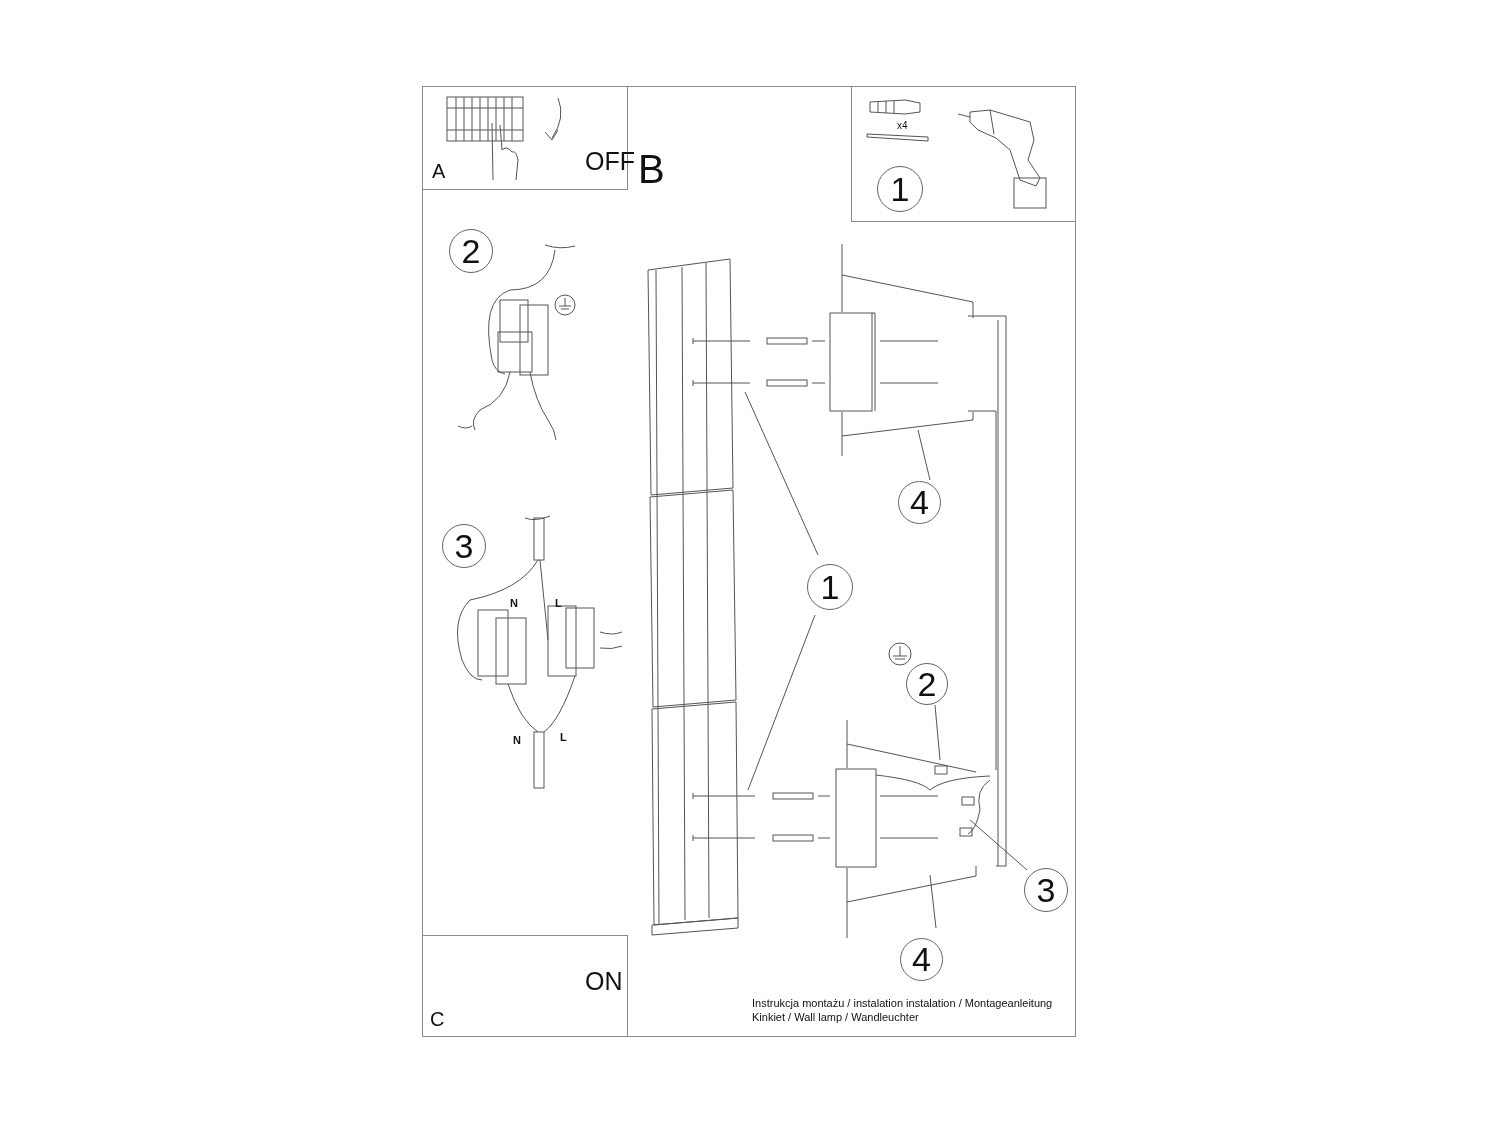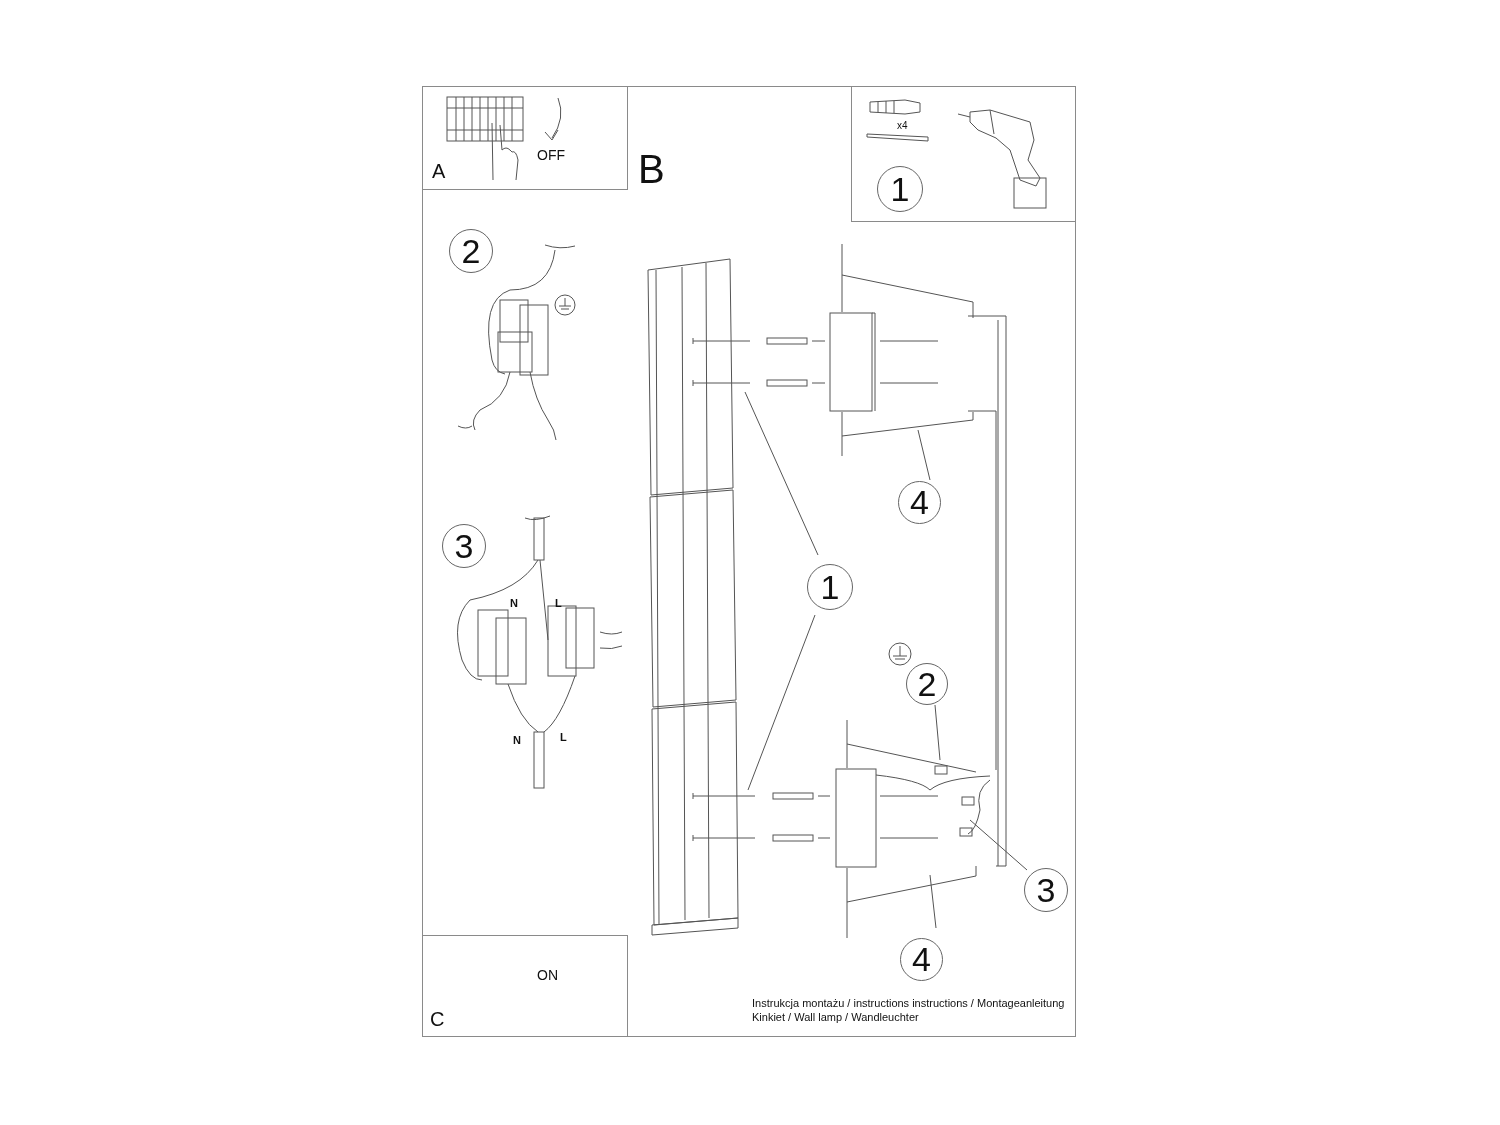--- a/index.html
+++ b/index.html
@@ -4,21 +4,21 @@
 <style>
   html, body { margin:0; padding:0; background:#ffffff; }
   body { width:1500px; height:1125px; position:relative; overflow:hidden; font-family:"Liberation Sans", sans-serif; color:#111; }
   .sheet { position:absolute; left:422px; top:86px; width:654px; height:951px; border:1px solid #8a8a8a; box-sizing:border-box; }
   .panel { position:absolute; border:1px solid #8a8a8a; box-sizing:border-box; background:#fff; }
   .panel-a { left:422px; top:86px; width:206px; height:104px; }
   .panel-c { left:422px; top:935px; width:206px; height:102px; }
   .panel-1 { left:851px; top:86px; width:225px; height:136px; }
   .letter { position:absolute; font-size:20px; }
   .big-letter { position:absolute; font-size:40px; }
-  .switch-text { position:absolute; font-size:14px; }
+  .switch-text { position:absolute; font-size:25px;margin-left:48px; }
   .circ { position:absolute; border:1px solid #666; border-radius:50%; box-sizing:border-box; display:flex; align-items:center; justify-content:center; font-size:34px; color:#111; background:#fff; }
   .lbl { position:absolute; font-size:11px; font-weight:bold; }
   .footer { position:absolute; left:752px; top:996px; font-size:11px; line-height:14px; color:#111; }
   svg.layer { position:absolute; left:0; top:0; }
   .x4 { position:absolute; font-size:10px; }
 </style>
 </head>
 <body>
 
 <div class="sheet"></div>
@@ -217,15 +217,15 @@
     <span>3</span>
   </div>
 <div class="circ" style="left:898px;top:481px;width:43px;height:43px;">
     <span>4</span>
   </div>
 <div class="circ" style="left:900px;top:938px;width:43px;height:43px;">
     <span>4</span>
   </div>
 
 <div class="footer">
-  <div>Instrukcja montażu / instructions instructions / Montageanleitung</div>
+  <div>Instrukcja montażu / instalation instalation / Montageanleitung</div>
   <div>Kinkiet / Wall lamp / Wandleuchter</div>
 </div>
 
 </body></html>

